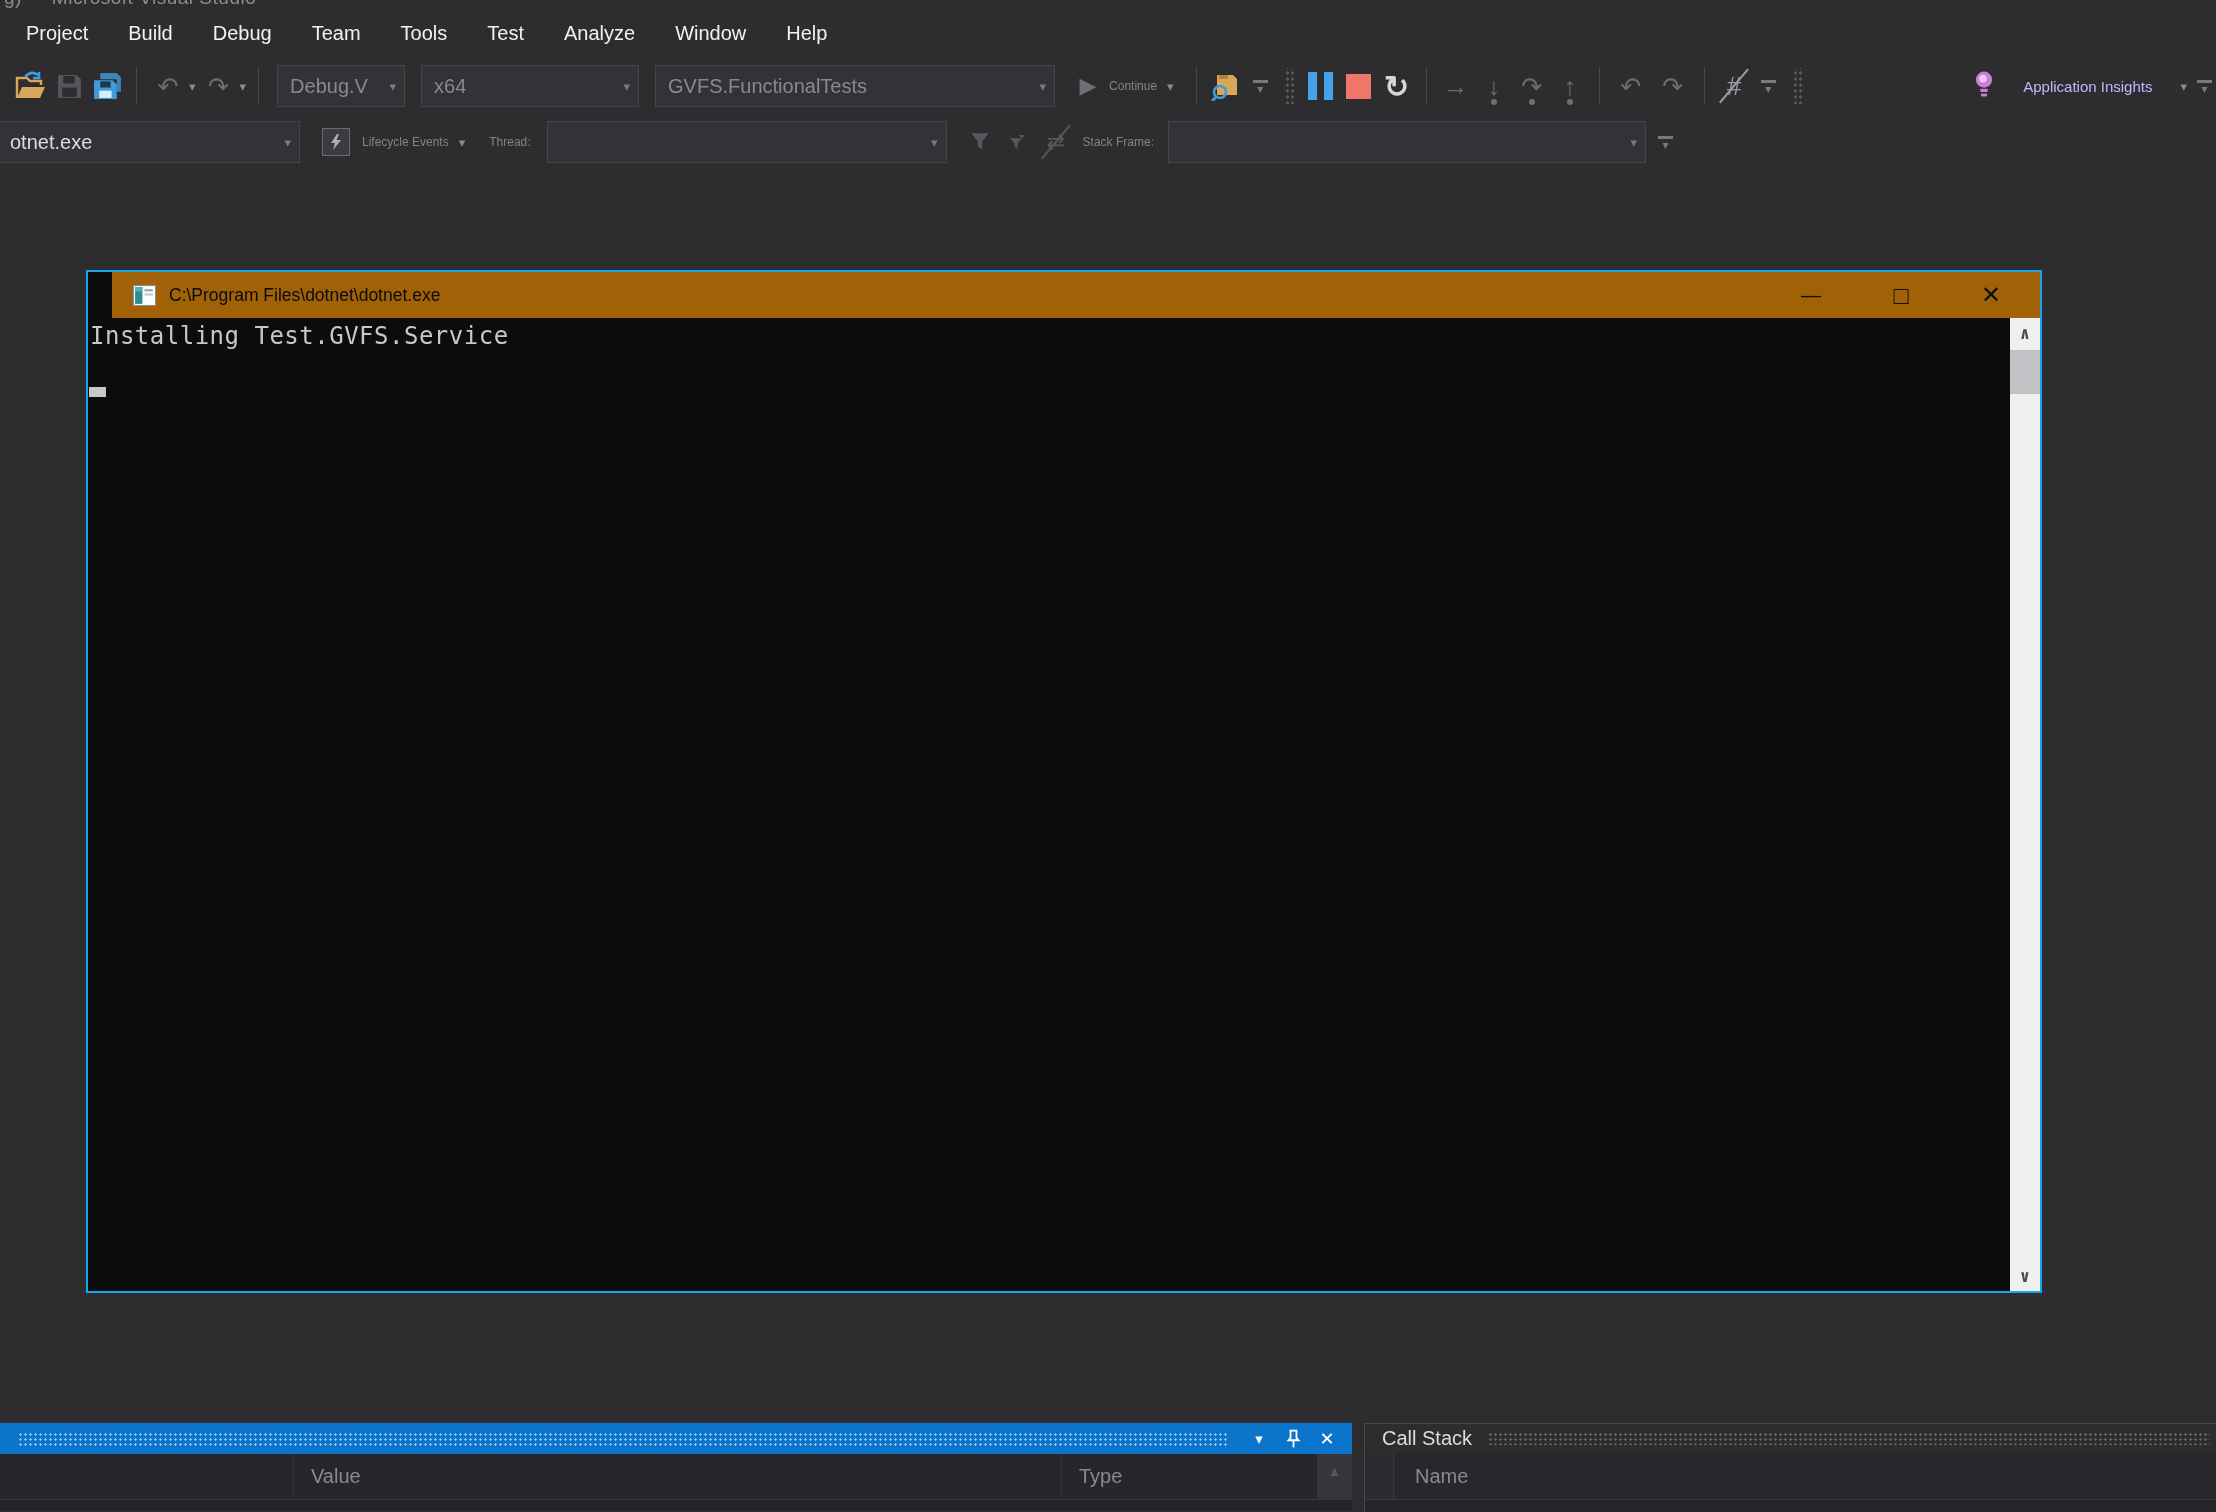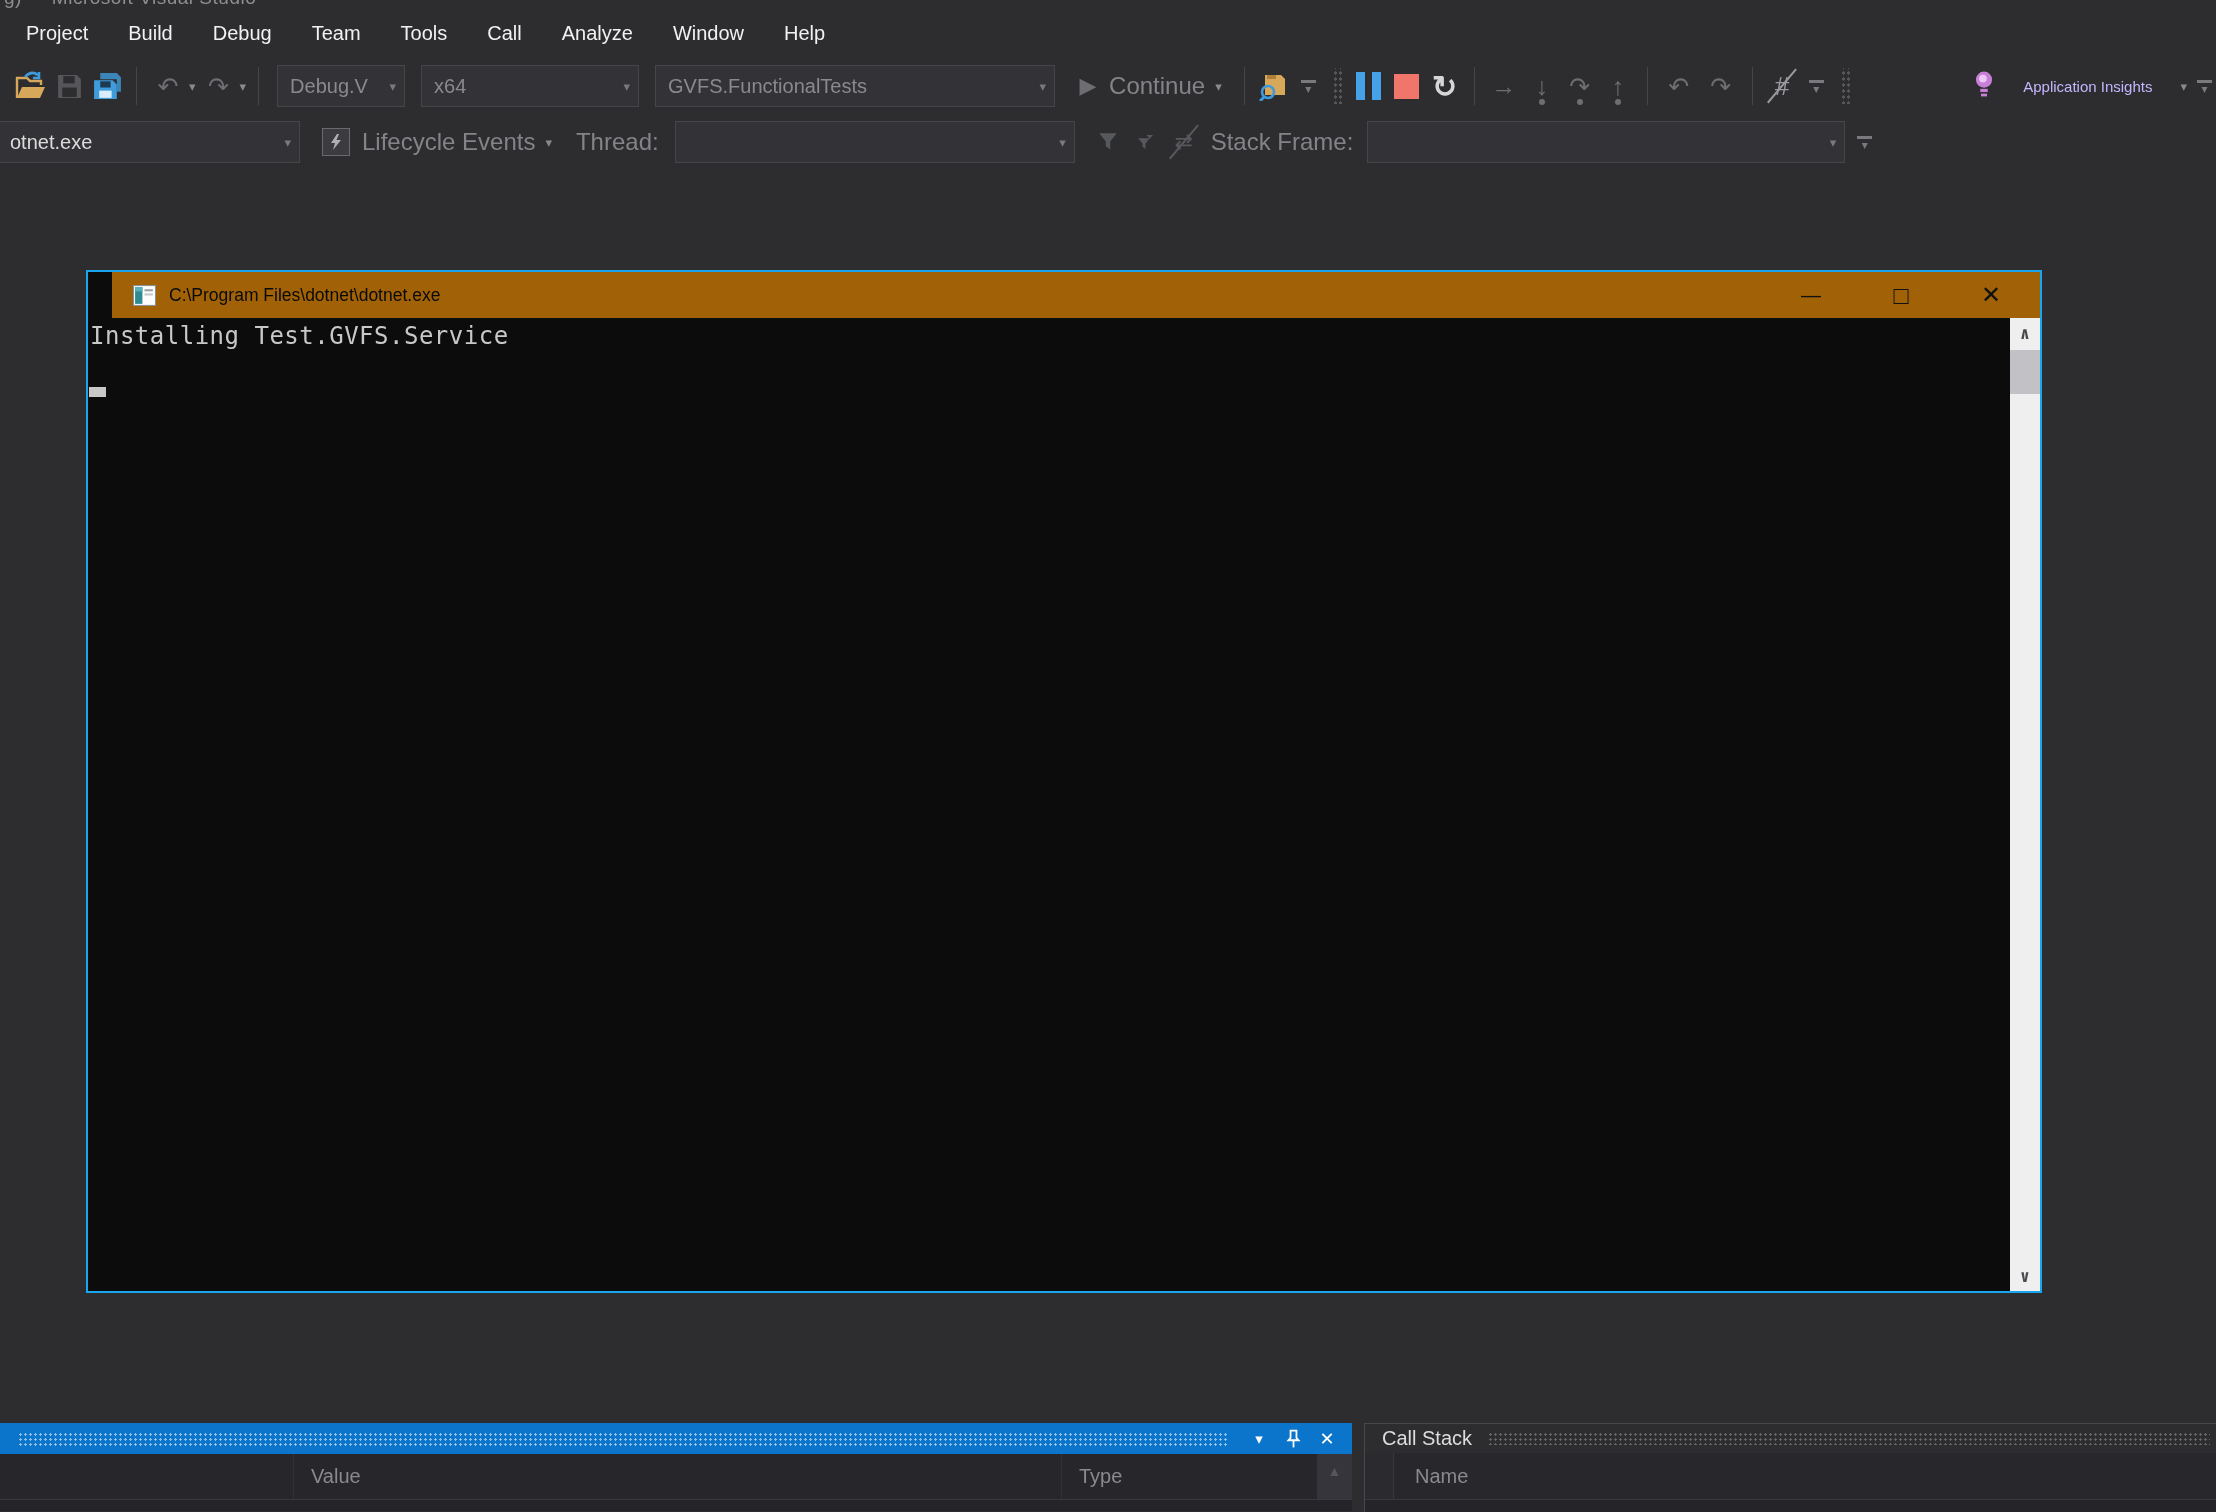--- a/index.html
+++ b/index.html
@@ -32,21 +32,21 @@
   }
   .ticon.small-gap { margin:0 2px; }
   .dd-mini { font-size:13px; color:#8a8a8e; margin:0 2px 0 0; flex:none; }
   .combo {
     display:flex; align-items:center; height:42px; background:#333337;
     border:1px solid #46464a; padding:0 8px 0 12px; font-size:20px; color:#8a8a8e;
     flex:none;
   }
   .combo .arrow { margin-left:auto; font-size:13px; color:#7a7a7e; padding-left:8px; }
   .combo.bright { color:#dcdcdc; }
-  .label-dim { color:#848488; font-size:24px; flex:none; }
+  .label-dim { color:#848488; font-size:12px; flex:none; }
   .grip {
     width:10px; height:36px; margin:0 8px; flex:none;
     background-image:radial-gradient(#56565a 1.3px, transparent 1.4px);
     background-size:5px 6px; background-position:1px 2px;
   }
   .overflow-handle { display:flex; flex-direction:column; align-items:center; gap:2px; margin:0 8px; flex:none; }
   .overflow-handle .bar { width:15px; height:3px; background:#7a7a7e; }
   .overflow-handle .chev { font-size:12px; color:#7a7a7e; line-height:8px; }
 
   .pause-bars { display:flex; gap:7px; }
@@ -154,21 +154,21 @@
   <div class="title-sliver">
     <span>g)  -  Microsoft Visual Studio</span>
   </div>
 
   <div class="menubar">
     <div class="menu-item">Project</div>
     <div class="menu-item">Build</div>
     <div class="menu-item">Debug</div>
     <div class="menu-item">Team</div>
     <div class="menu-item">Tools</div>
-    <div class="menu-item">Call</div>
+    <div class="menu-item">Test</div>
     <div class="menu-item">Analyze</div>
     <div class="menu-item">Window</div>
     <div class="menu-item">Help</div>
   </div>
 
   <div class="toolbar">
     <div class="ticon">
       <svg viewBox="0 0 32 30" width="32" height="30">
         <path d="M2 27 V7 h10 l3 3 h11 v4" fill="none" stroke="#d8a85a" stroke-width="2.4"></path>
         <path d="M2 27 l5 -11 h23 l-5 11 z" fill="#d8a85a"></path>

